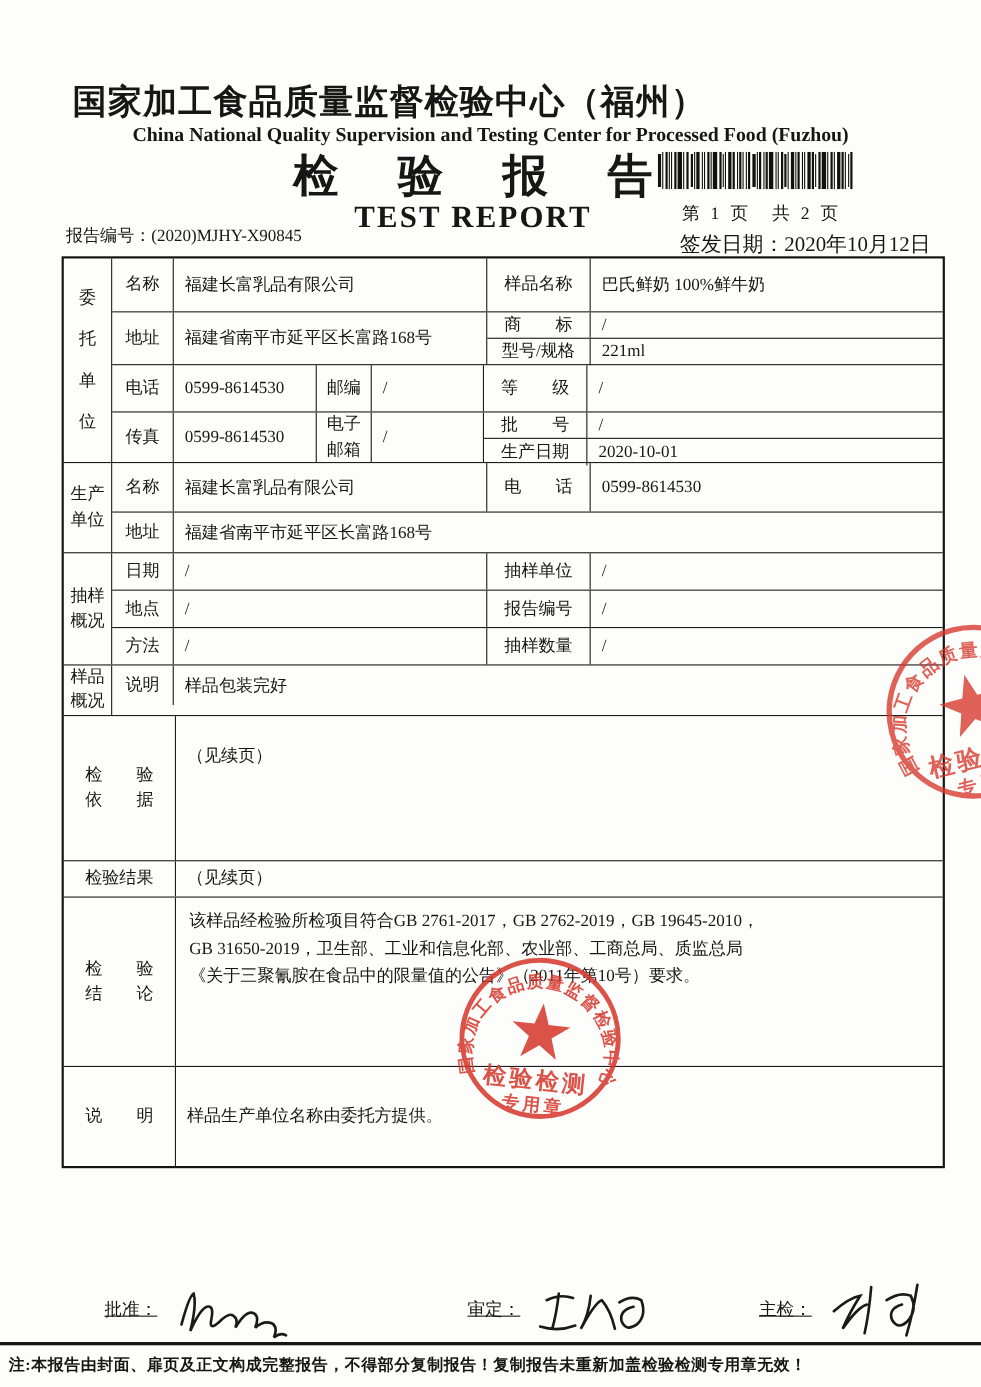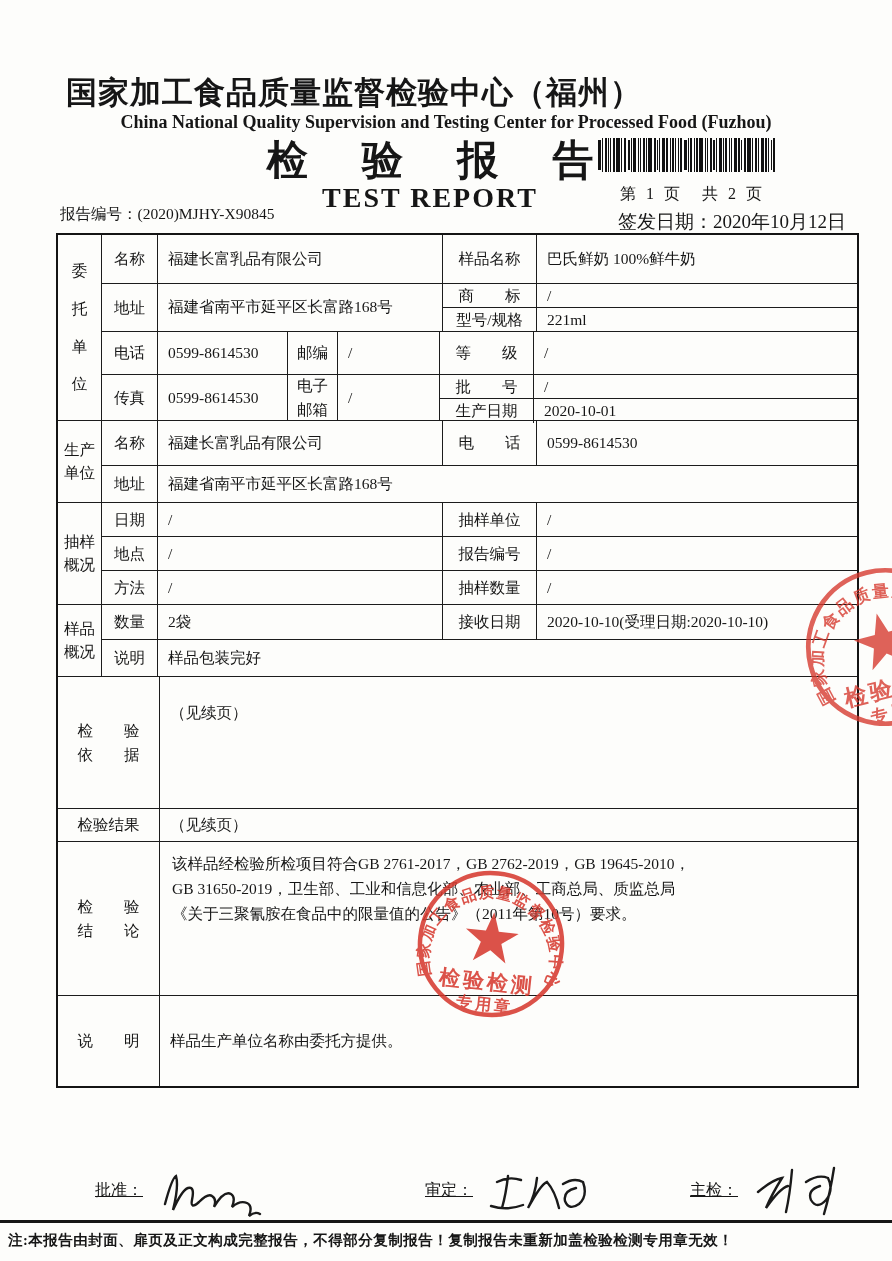--- a/index.html
+++ b/index.html
@@ -234,26 +234,20 @@
           <div class="c lab wF">抽样数量</div>
           <div class="c val fx ce">/</div>
         </div>
       </div>
     </div>
 
     <div class="grp">
       <div class="vlab two">样品
 概况</div>
       <div class="gcol">
-        <div class="row h35">
-          <div class="c lab wB">数量</div>
-          <div class="c val wCDE">2袋</div>
-          <div class="c lab wF">接收日期</div>
-          <div class="c val fx ce">2020-10-10(受理日期:2020-10-10)</div>
-        </div>
         <div class="row h36">
           <div class="c lab wB">说明</div>
           <div class="c val fx ce">样品包装完好</div>
         </div>
       </div>
     </div>
 
     <div class="row h132">
       <div class="c lab wLab">检　　验
 依　　据</div>

